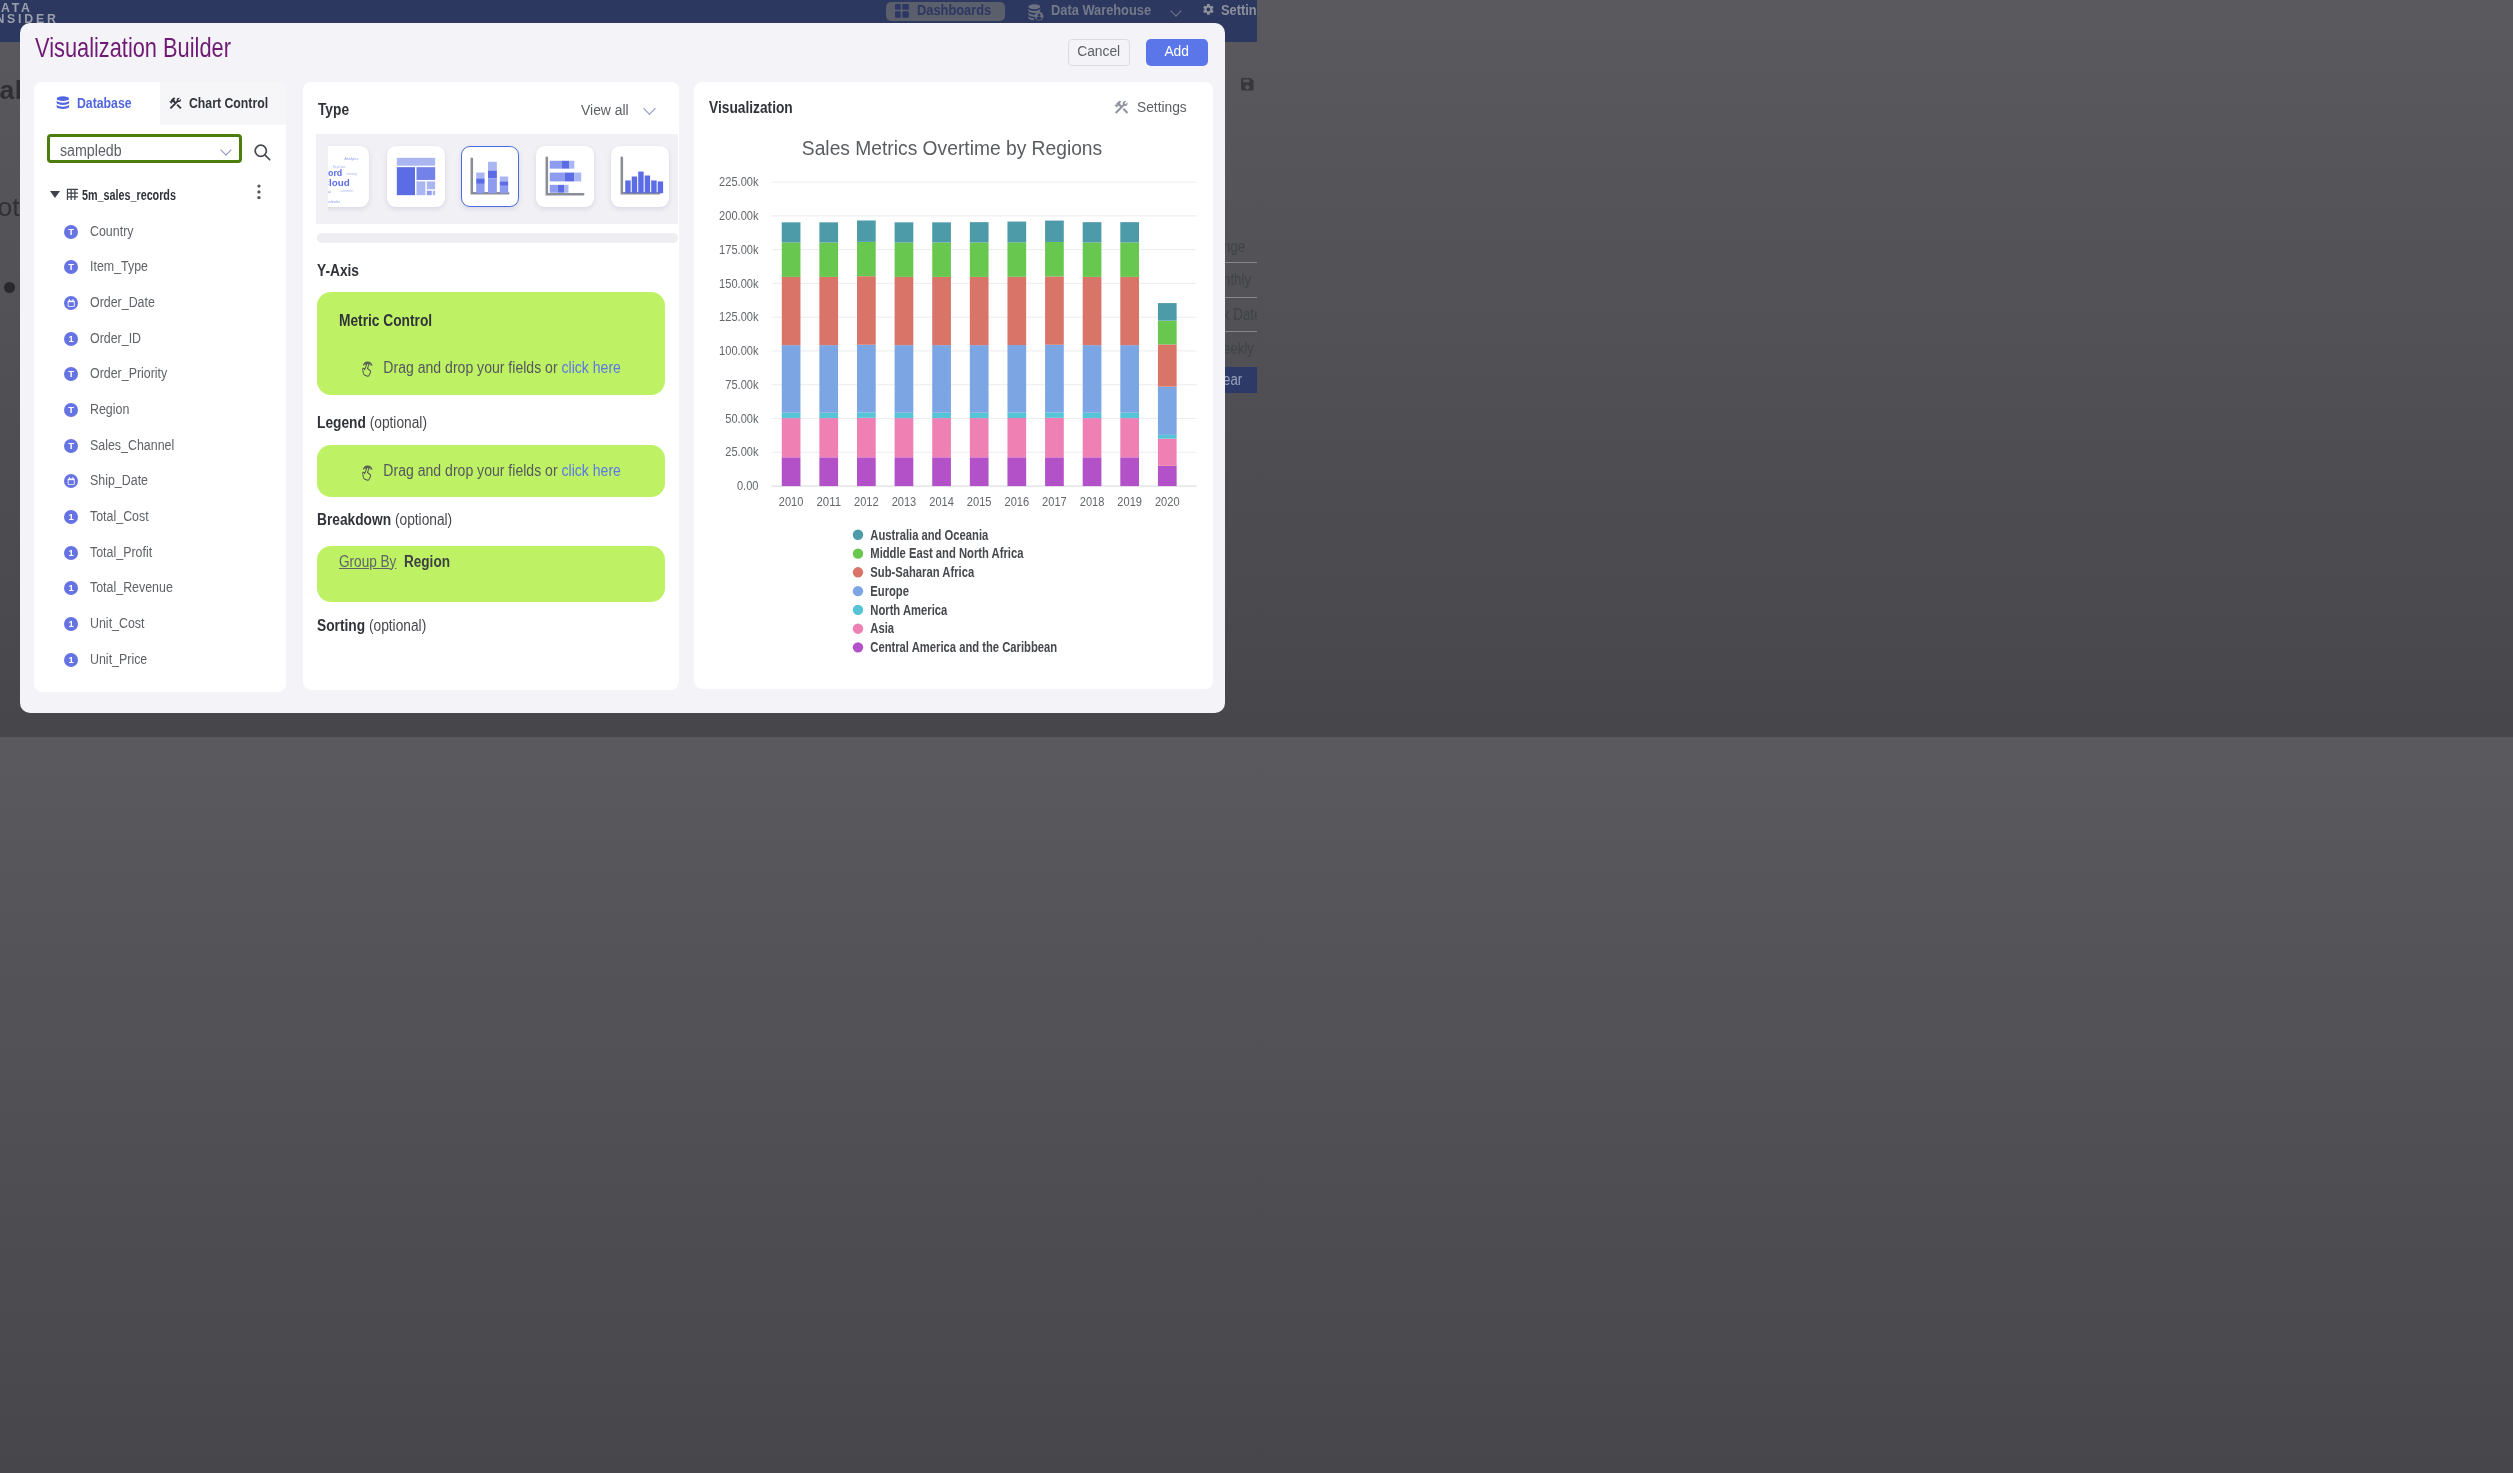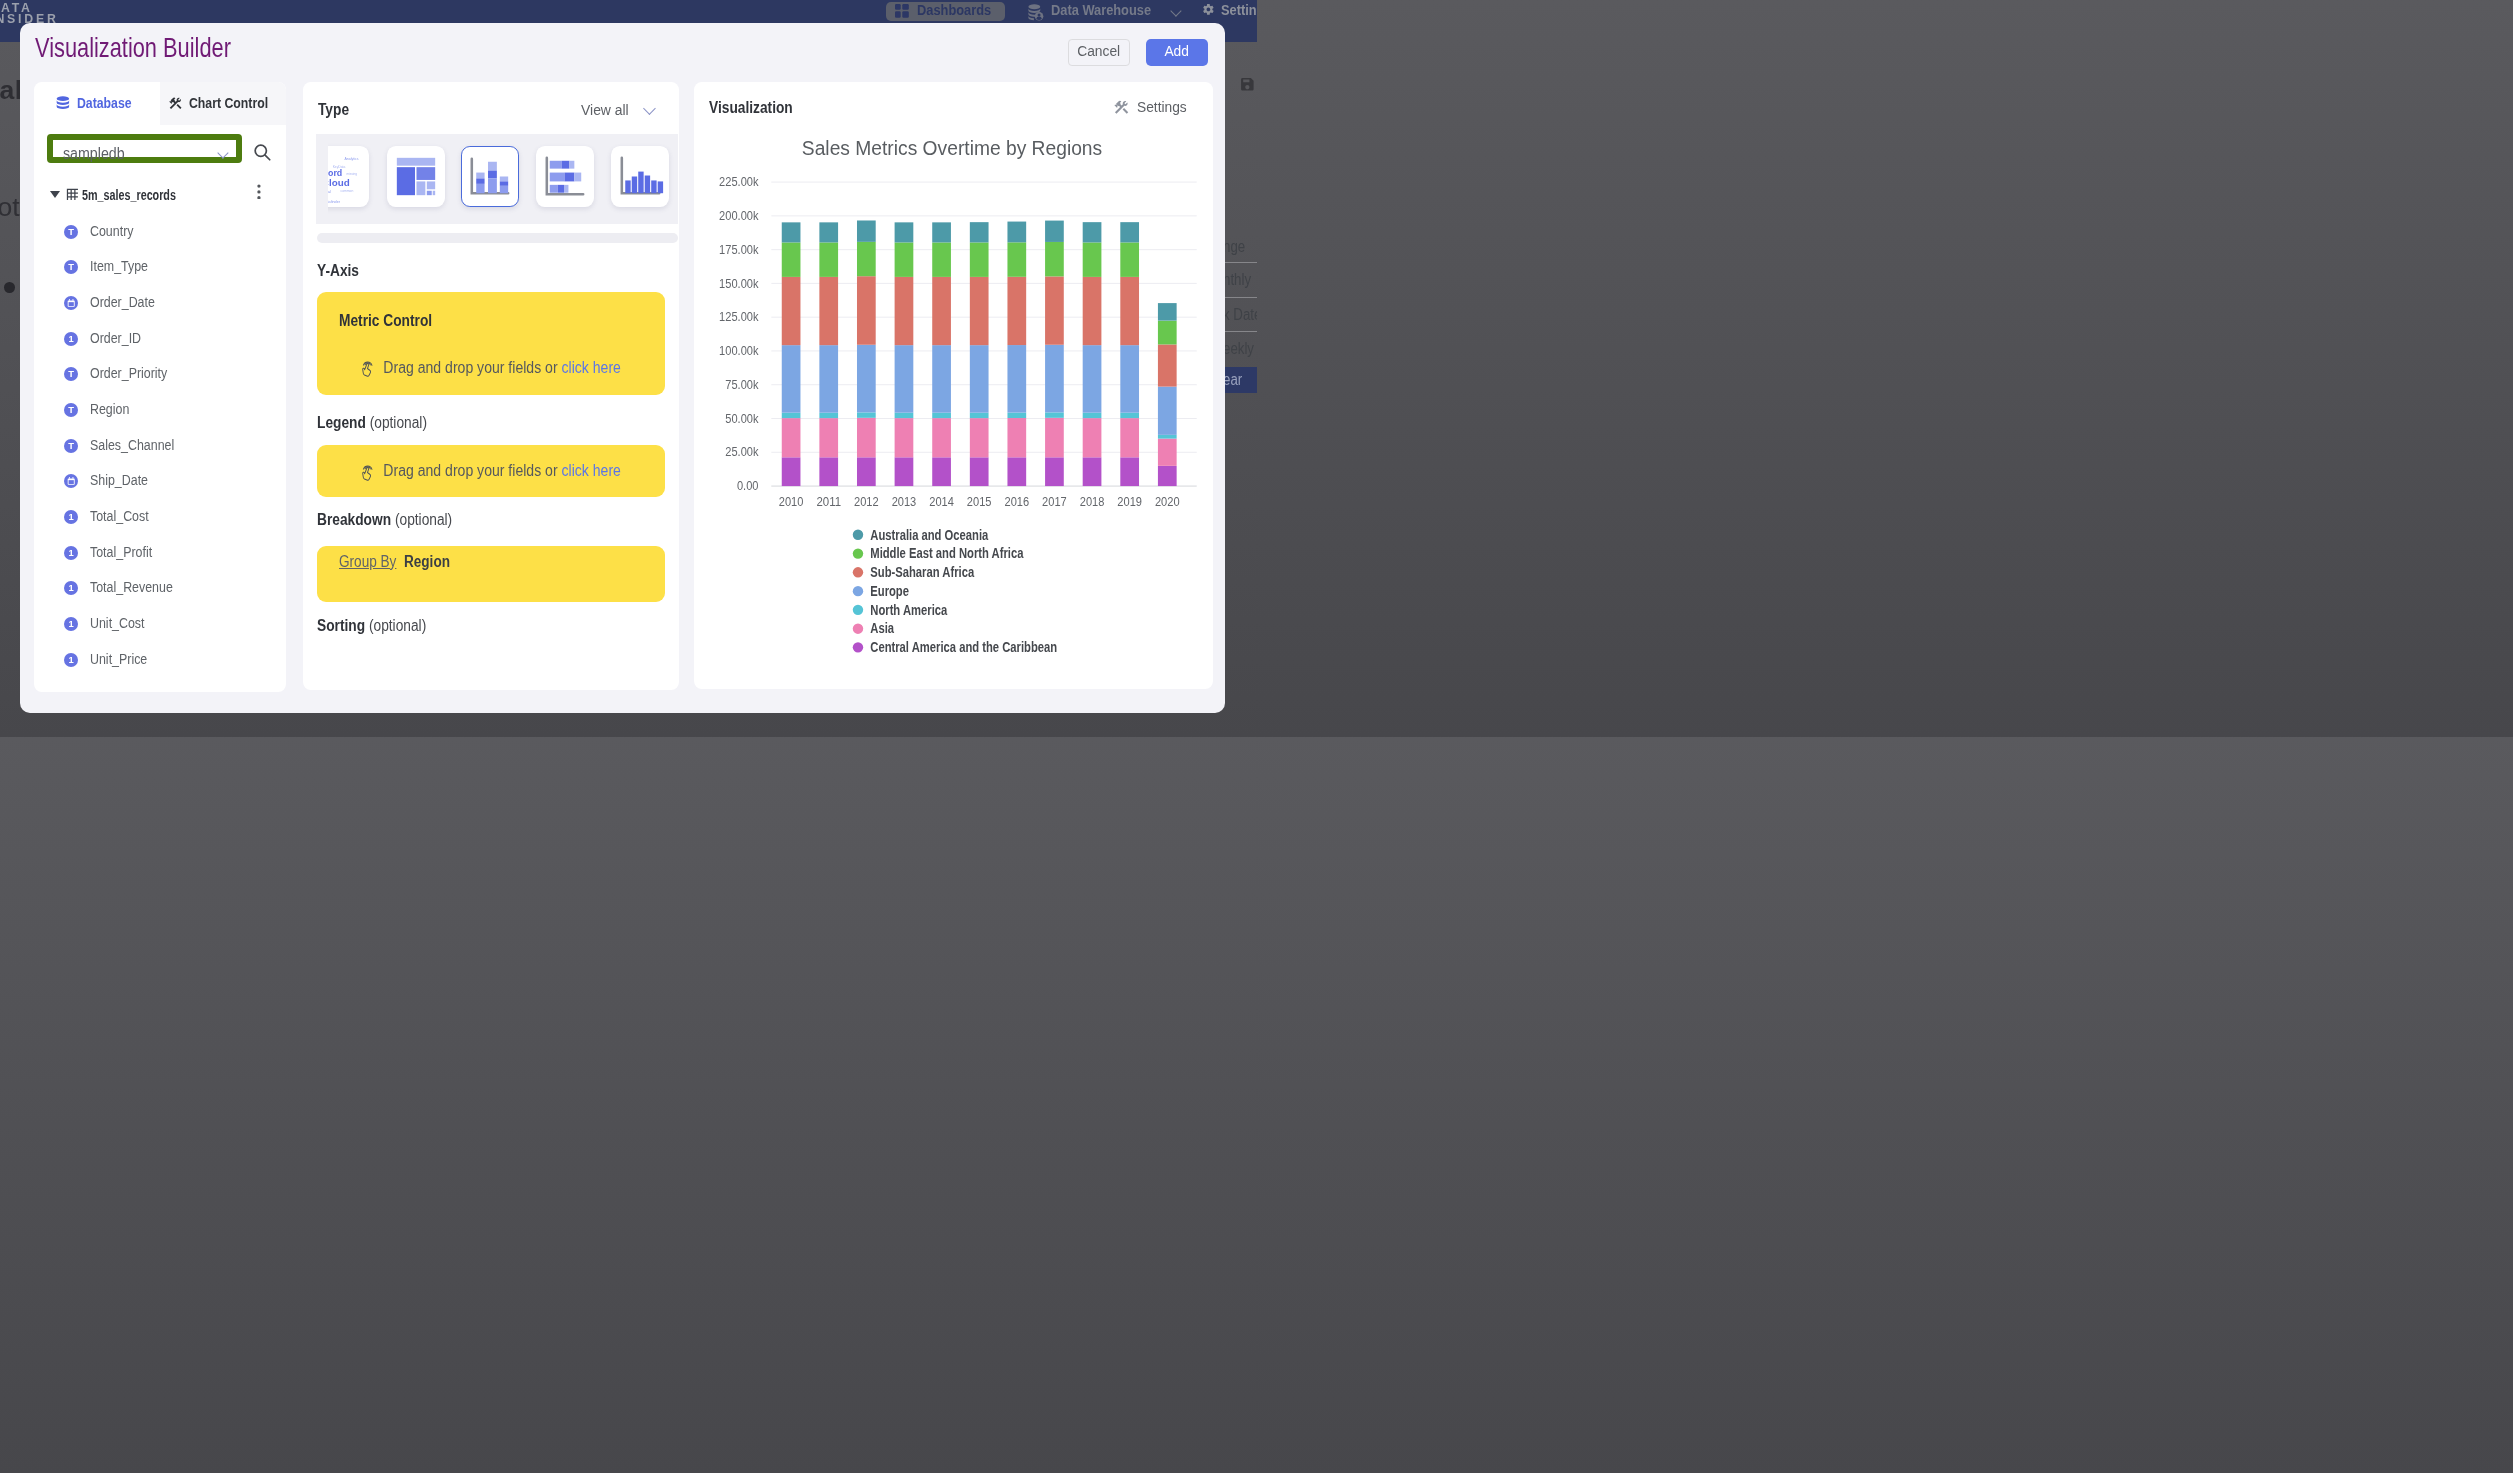--- a/index.html
+++ b/index.html
@@ -27,21 +27,21 @@
   .card { position:absolute; background:#fff; border-radius:7.9px; }
   #cardL { left:14.3px; top:59px; width:252px; height:610px; }
   #cardM { left:283px; top:59px;  width:376px; height:608px; }
   #cardR { left:674px; top:59px; width:519px; height:607px; }
 
   
   .tabbar { position:absolute; left:0; top:0; width:100%; height:43px; display:flex; }
   .tab { flex:1; display:flex; align-items:center; justify-content:center; font-size:13.8px; font-weight:bold; }
   .tab.on { color:#5166e0; }
   .tab.off { background:#f6f6f9; color:#32353a; border-radius:0 7.9px 0 0; }
-  #searchBox { position:absolute; left:13.3px; top:52px; width:195px; height:29.6px; border:6px solid #4d7c0f; border-radius:3.9px; font-size:15.8px; color:#5c5f66; line-height:27.6px; padding-left:9.9px; }
+  #searchBox { position:absolute; left:13.3px; top:52px; width:195px; height:29.6px; border:3px solid #4d7c0f; border-radius:3.9px; font-size:15.8px; color:#5c5f66; line-height:27.6px; padding-left:9.9px; }
   #searchBox .chev { position:absolute; right:9.9px; top:8.9px; }
   .chev { display:inline-block; width:7.9px; height:7.9px; border-right:1.6px solid #8b93c6; border-bottom:1.6px solid #8b93c6; transform:rotate(45deg); }
   #tblRow { position:absolute; left:15.8px; top:106px; width:217px; height:29.6px; }
   .tri { position:absolute; left:0px; top:3.4px; width:0; height:0; border-left:5.9px solid transparent; border-right:5.9px solid transparent; border-top:7.9px solid #3f434c; }
   #tblRow .lbl { position:absolute; left:32.5px; top:0px; font-size:13.8px; font-weight:bold; color:#303339; }
   #kebab { position:absolute; left:223px; top:102px; color:#55585e; font-size:16.7px; letter-spacing:0; line-height:6.9px; }
   .field { position:absolute; left:30px; width:217px; height:29.6px; }
   .ficon { position:absolute; left:0; top:0; width:14.3px; height:14.3px; border-radius:50%; background:#6673e2; color:#fff; font-size:9.4px; font-weight:bold; text-align:center; line-height:14.3px; }
   .fname { position:absolute; left:25.6px; top:0px; font-size:13.8px; color:#5f6368; line-height:14.8px; transform:scaleX(.9); transform-origin:0 50%; white-space:nowrap; }
 
@@ -49,21 +49,21 @@
   #mInner { position:absolute; left:0; top:0; width:100%; height:602px; overflow:hidden; }
   .h16 { font-size:15.8px; font-weight:bold; color:#303339; }
   .opt { font-weight:normal; color:#47494e; }
   #typeHead { position:absolute; left:15.8px; top:19px; }
   #viewAll { position:absolute; left:278px; top:19.7px; font-size:15.3px; color:#5d6065; }
   #typeStrip { position:absolute; left:13.3px; top:52px; width:362px; height:90px; background:#f0f0f5; }
   #typeScroll { position:absolute; left:11.8px; top:0; width:350px; height:90px; overflow:hidden; }
   .tcard { position:absolute; top:12.8px; width:58px; height:61px; background:#fff; border-radius:8.9px; box-shadow:0 2px 4.9px rgba(80,80,120,.14); }
   .tcard.sel { border:1.5px solid #4a6bdb; }
   #scrollTrack { position:absolute; left:14.3px; top:151px; width:361px; height:10.8px; border-radius:5.9px; background:#ededf2; }
-  .gbox { position:absolute; left:14.3px; width:348px; background:#fde047; border-radius:9px; }
+  .gbox { position:absolute; left:14.3px; width:348px; background:#bef264; border-radius:14px; }
   .dragline { position:absolute; left:0; width:100%; text-align:center; font-size:15.8px; color:#55585e; }
   .dragline .in { display:inline-block; transform:scaleX(.89); transform-origin:50% 50%; white-space:nowrap; }
   .dragline .blue { color:#5b76e8; }
   .dragline svg { vertical-align:-3.9px; margin-right:5.9px; }
 
   
   #vizHead { position:absolute; left:15.8px; top:17.7px; font-size:15.8px; font-weight:bold; color:#303339; }
   #settings { position:absolute; right:20.7px; top:16.7px; font-size:15.3px; color:#5d6065; }
 </style>
 </head>

